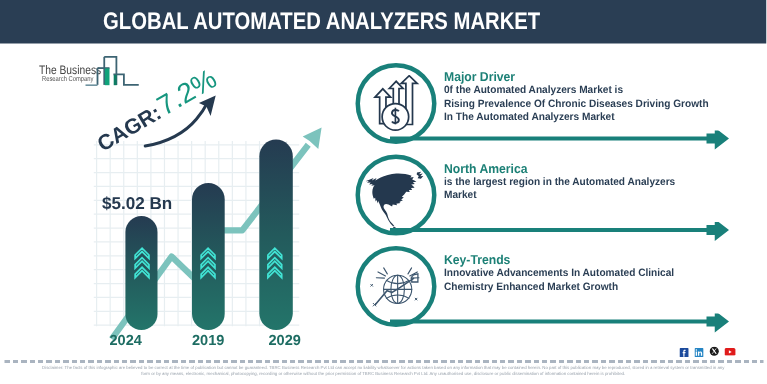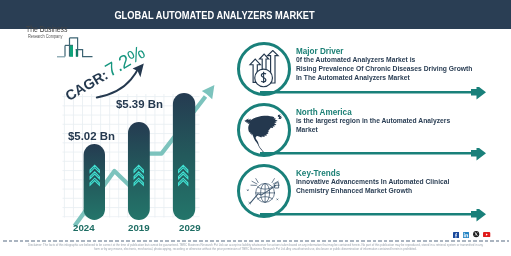--- a/index.html
+++ b/index.html
@@ -1,24 +1,24 @@
 <!DOCTYPE html>
 <html><head>
 <meta charset="utf-8">
 <style>
   html,body{margin:0;padding:0;}
   body{width:511px;height:256px;background:#fff;font-family:"Liberation Sans",sans-serif;overflow:hidden;}
   .page{position:relative;width:511px;height:256px;background:#fff;}
   .header{position:absolute;left:0;top:0;width:511px;height:29px;background:#2a3e54;}
   .header-title{position:absolute;left:0;top:8px;width:429px;text-align:center;
-    color:#fff;font-size:11px;font-weight:bold;line-height:14px;}
+    color:#fff;font-size:16px;font-weight:bold;line-height:14px;}
   .header-title span{display:inline-block;transform:scaleX(0.845);transform-origin:center;}
 
   
-  .logo{position:absolute;left:26px;top:19px;width:72px;height:24px;}
+  .logo{position:absolute;left:26px;top:36px;width:72px;height:24px;}
   .logo-t1{position:absolute;left:0;top:6px;font-size:8.2px;color:#444;white-space:nowrap;transform:scaleX(0.835);transform-origin:left;}
   .logo-t2{position:absolute;left:2.2px;top:14.6px;font-size:4.8px;color:#555;white-space:nowrap;transform:scaleX(0.81);transform-origin:left;}
 
   
   .chart{position:absolute;left:0;top:0;width:240px;height:256px;}
 
   
   .val-label{position:absolute;font-size:11.4px;font-weight:bold;color:#25394f;white-space:nowrap;}
   .year-label{position:absolute;font-size:9.7px;font-weight:bold;color:#1e6d63;width:21.6px;text-align:center;}
   .cagr{position:absolute;left:70px;top:88px;font-size:14.2px;font-weight:bold;color:#25394f;white-space:nowrap;
@@ -134,21 +134,20 @@
       </g>
       <g transform="translate(183.2,168.0)">
         <path d="M-4.6 2.0 L0 -2.6 L4.6 2.0 L4.6 4.3 L0 -0.3 L-4.6 4.3 Z"></path>
         <path d="M-4.6 8.4 L0 3.8 L4.6 8.4 L4.6 10.7 L0 6.1 L-4.6 10.7 Z"></path>
         <path d="M-4.6 14.8 L0 10.2 L4.6 14.8 L4.6 17.1 L0 12.5 L-4.6 17.1 Z"></path>
       </g>
     </g>
   </svg>
 
   <div class="val-label" style="left:68px;top:130px;">$5.02 Bn</div>
-  <div class="val-label" style="left:116px;top:98px;">$5.39 Bn</div>
 
   <div class="year-label" style="left:73px;top:222px;">2024</div>
   <div class="year-label" style="left:128px;top:222px;">2019</div>
   <div class="year-label" style="left:179px;top:222px;">2029</div>
 
   <div class="cagr">
     <span>CAGR:</span><span class="cagr-v">7.2%</span>
   </div>
 
   <div class="panel">

